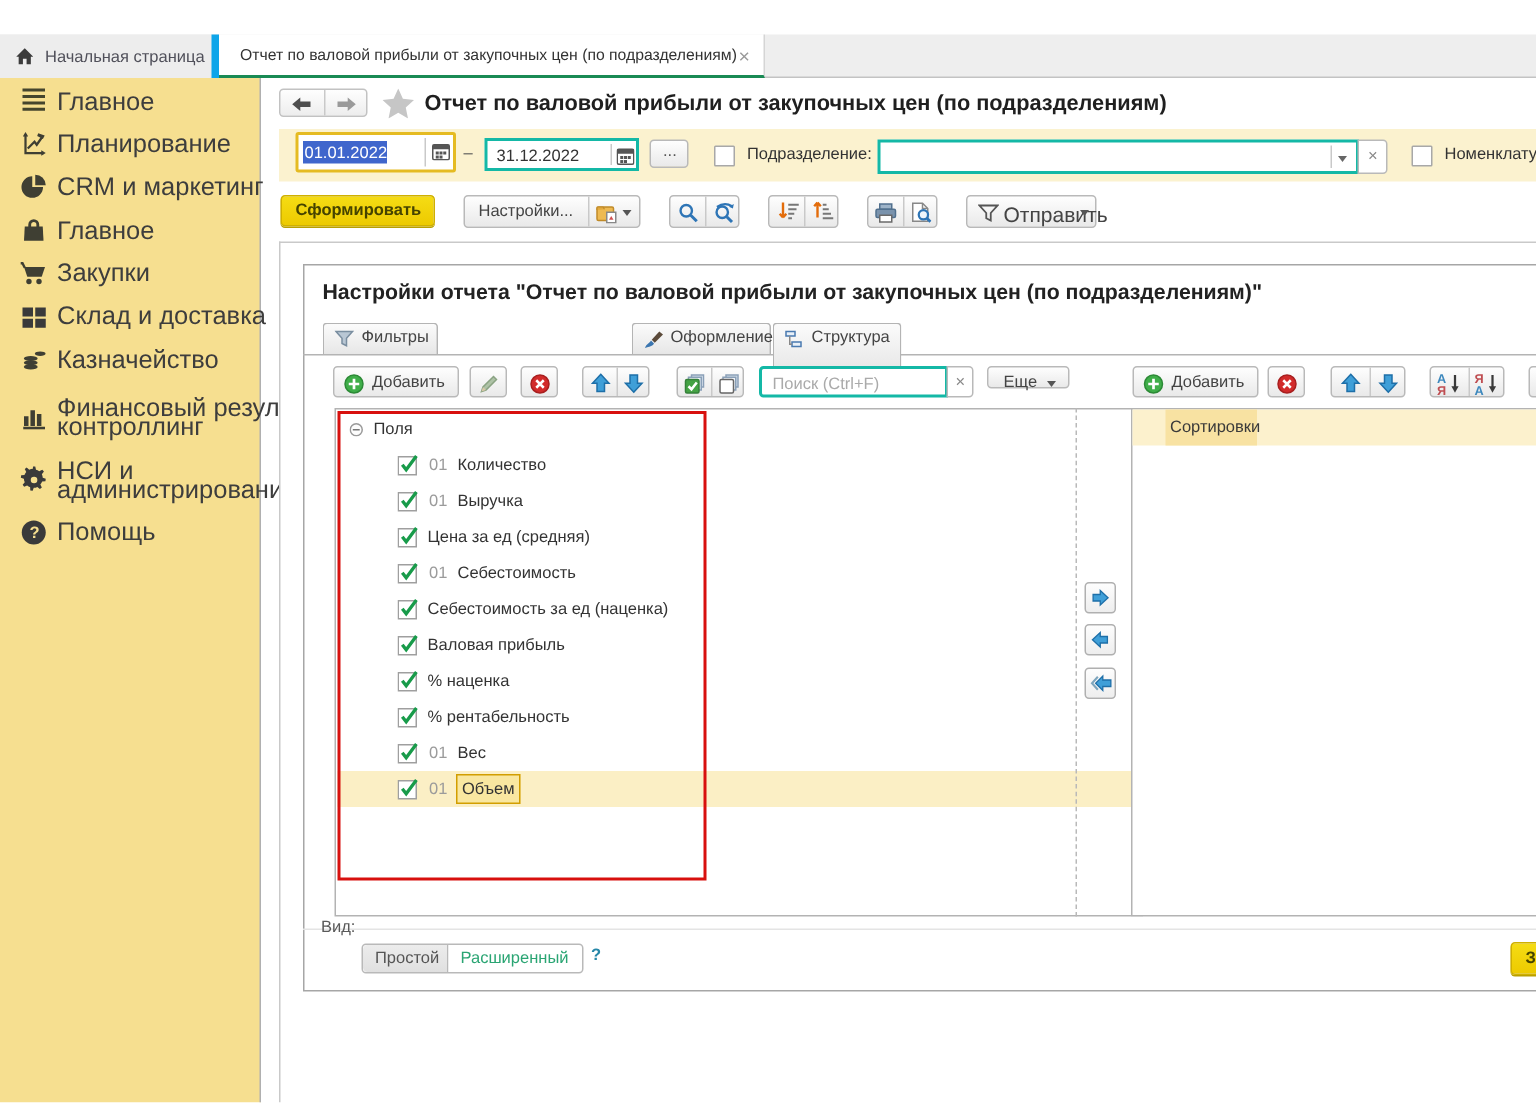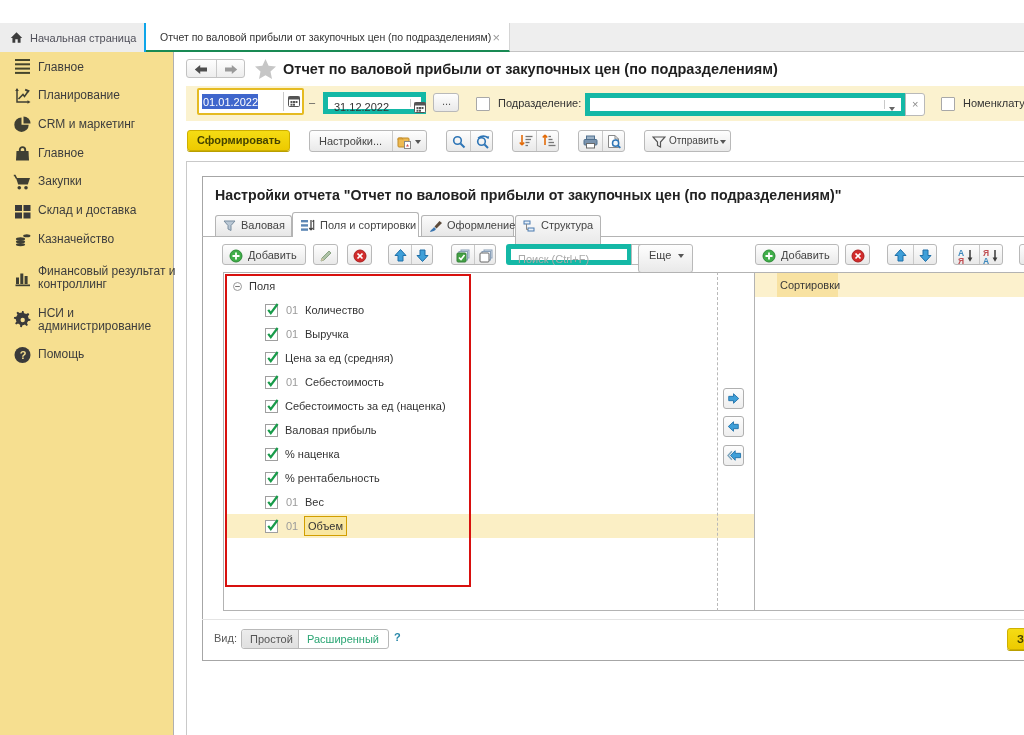--- a/index.html
+++ b/index.html
@@ -5,32 +5,32 @@
 body{font-family:"Liberation Sans",sans-serif;font-size:11px;color:#333}
 #app{position:relative;width:1024px;height:735px;background:#fff}
 .abs{position:absolute}
 .nw{white-space:nowrap}
 .btn{position:absolute;border:1px solid #b9b9b9;border-radius:3px;background:linear-gradient(#fefefe,#e9e9e9)}
 .btn .dv{position:absolute;top:0;bottom:0;width:1px;background:#c9c9c9}
 .caret{width:0;height:0;border-left:3.5px solid transparent;border-right:3.5px solid transparent;border-top:4px solid #555;position:absolute}
 #topbar{position:absolute;left:0;top:0;width:1024px;height:23px;background:#f9e9a2;border-bottom:1px solid #e3d08a}
 #topbar .ttl{position:absolute;left:75px;top:5px;font-size:11px;color:#3a3a3a;white-space:nowrap}
 #tabbar{position:absolute;left:0;top:23px;width:1024px;height:29px;background:#eeeeee;border-bottom:1px solid #c3c3c3}
-#tab-home{position:absolute;left:0;top:0;width:146px;height:29px;border-right:2px solid #0ea5e9;background:#ededed}
+#tab-home{position:absolute;left:0;top:0;width:146px;height:29px;border-right:5px solid #0ea5e9;background:#ededed}
 #tab-home span{position:absolute;left:30px;top:9px;color:#50505a;white-space:nowrap}
 #tab-act{position:absolute;left:146px;top:0;width:364px;height:29px;background:#fff;border-right:1px solid #d5d5d5;border-bottom:2px solid #198a54}
 #tab-act .t{position:absolute;left:14px;top:8px;color:#333;white-space:nowrap;font-size:10.5px}
 #tab-act .x{position:absolute;right:9px;top:7px;color:#9a9a9a;font-size:13px}
 #sidebar{position:absolute;left:0;top:52px;width:174px;height:683px;background:#f6df90;border-right:1px solid #b0b0b0}
-.sbi{position:absolute;left:38px;color:#3d3d3d;font-size:12px;line-height:13px;white-space:nowrap}
+.sbi{position:absolute;left:38px;color:#3d3d3d;font-size:17px;line-height:13px;white-space:nowrap}
 .sbic{position:absolute;left:13px;width:19px;height:20px}
 .navgrp{position:absolute;left:186px;top:59px;width:59px;height:19px;border:1px solid #c2c2c2;border-radius:3px;background:linear-gradient(#fefefe,#ededed)}
 #rpt-title{position:absolute;left:283px;top:61px;font-size:14.5px;font-weight:bold;color:#1f1f1f;white-space:nowrap}
 #daterow{position:absolute;left:186px;top:86px;width:838px;height:35px;background:#fbf2cf}
-.inp{position:absolute;background:#fff;border:5px solid #14b8a6}
+.inp{position:absolute;background:#fff;border:2px solid #14b8a6}
 #d1wrap{position:absolute;left:197px;top:88px;width:107px;height:27px;border:2px solid #e5bb22;border-radius:2px;background:#fff}
 .ybtn{position:absolute;border:1px solid #cfb000;border-radius:3px;background:linear-gradient(#f5dc14,#edca00);box-shadow:0 1px 0 #b99f00}
 #outerbox{position:absolute;left:186px;top:161px;width:839px;height:574px;border-top:1px solid #c9c9c9;border-left:1px solid #c9c9c9;background:#fff}
 #dlg{position:absolute;left:202px;top:176px;width:838px;height:485px;outline:1px solid #a6a6a6;outline-offset:-1px;background:#fff}
 #dlg-title{position:absolute;left:13px;top:10.5px;font-size:14.2px;font-weight:bold;color:#222;white-space:nowrap}
 .dtab{position:absolute;border:1px solid #b4b4b4;border-bottom:none;border-radius:3px 3px 0 0;background:linear-gradient(#fbfbfb,#e7e7e7);color:#444}
 .dtab span{position:absolute;white-space:nowrap}
 #tabline{position:absolute;left:0;right:0;top:60px;height:1px;background:#b4b4b4}
 .pane{position:absolute;border:1px solid #b3b3b3;background:#fff}
 .trow{position:absolute;left:1px;right:1px;height:24px}
@@ -247,45 +247,33 @@
         <path d="M1.5 1.5 H8 L11.5 5 V13.5 H1.5 Z" fill="#fff" stroke="#888"></path>
         <path d="M8 1.5 L8 5 H11.5" fill="none" stroke="#888"></path>
         <circle cx="8.6" cy="9.2" r="3.1" fill="#eaf2fa" fill-opacity="0.7" stroke="#2e75b6" stroke-width="1.5"></circle>
         <line x1="10.8" y1="11.4" x2="13.3" y2="13.9" stroke="#2e75b6" stroke-width="1.9"></line>
       </svg>
 </div>
 <div class="btn" style="left:644px;top:130px;width:87px;height:22px">
  <svg class="abs" style="left:7px;top:5px" width="14" height="12" viewBox="0 0 14 12">
         <path d="M1 1 H13 L8.5 6 V11 L5.5 9.5 V6 Z" fill="none" stroke="#555" stroke-width="1.2"></path>
       </svg>
- <span class="nw" style="position:absolute;left:24px;top:4px;color:#444;font-size:10px">Отправить</span>
+ <span class="nw" style="position:absolute;left:24px;top:4px;color:#444;font-size:14px">Отправить</span>
  <div class="caret" style="right:4px;top:9px"></div>
 </div>
 
 <div id="outerbox"></div>
 <div id="dlg">
  <div id="dlg-title">Настройки отчета "Отчет по валовой прибыли от закупочных цен (по подразделениям)"</div>
  <div id="tabline"></div>
  <div class="dtab" style="left:13px;top:39px;width:77px;height:21px">
   <svg class="abs" style="left:7px;top:4px" width="13" height="12" viewBox="0 0 13 12">
           <path d="M1 1 H12 L8 5.5 V10.5 L5 9 V5.5 Z" fill="#b9c7d4" stroke="#7a8ea0"></path>
         </svg>
-  <span style="left:25px;top:3px">Валовая</span>
- </div>
- <div class="dtab" style="left:90px;top:36px;width:127px;height:25px;background:#fff;z-index:3">
-  <svg class="abs" style="left:7px;top:6px" width="15" height="14" viewBox="0 0 15 14">
-          <g fill="#5d87b5">
-            <rect x="1" y="1" width="7" height="2.4"></rect>
-            <rect x="1" y="5.2" width="7" height="2.4"></rect>
-            <rect x="1" y="9.4" width="7" height="2.4"></rect>
-          </g>
-          <path d="M11 1 V11 M11 11 L9.3 9 M11 11 L12.7 9" stroke="#444" stroke-width="1.3" fill="none"></path>
-          <path d="M13.7 11 V1 M13.7 1 L12.5 2.8" stroke="#444" stroke-width="1.1" fill="none"></path>
-        </svg>
-  <span style="left:27px;top:6px">Поля и сортировки</span>
+  <span style="left:25px;top:3px">Фильтры</span>
  </div>
  <div class="dtab" style="left:219px;top:39px;width:93px;height:21px">
   <svg class="abs" style="left:7px;top:4px" width="14" height="13" viewBox="0 0 14 13">
           <path d="M1 12 C2 9 4 9 5 7 L7 9 C6 11 4 11 1 12 Z" fill="#3b76b0"></path>
           <path d="M5.5 6.5 L10.5 1 L13 3 L7.5 8.5 Z" fill="#5b4a3a"></path>
         </svg>
   <span style="left:25px;top:3px">Оформление</span>
  </div>
  <div class="dtab" style="left:313px;top:39px;width:86px;height:32px">
   <svg class="abs" style="left:7px;top:4px" width="13" height="13" viewBox="0 0 13 13">
@@ -337,21 +325,21 @@
           <rect x="3" y="2.5" width="8.5" height="8.5" fill="#eef3f8" stroke="#8aa0b8"></rect>
           <rect x="1" y="4" width="9" height="9" rx="1" fill="#fff" stroke="#666"></rect>
         </svg>
  </div>
  <div class="inp" style="left:304px;top:68px;width:126px;height:21px;border-radius:3px 0 0 3px">
   <span class="nw" style="position:absolute;left:7px;top:4px;color:#aaa">Поиск (Ctrl+F)</span>
  </div>
  <div class="btn" style="left:429px;top:68px;width:18px;height:21px;border-radius:0 3px 3px 0;background:#fff">
   <span style="position:absolute;left:5px;top:4px;color:#888">×</span>
  </div>
- <div class="btn" style="left:436px;top:68px;width:55px;height:29px">
+ <div class="btn" style="left:456px;top:68px;width:55px;height:15px">
   <span style="position:absolute;left:10px;top:4px;color:#444">Еще</span>
   <div class="caret" style="right:8px;top:9px"></div>
  </div>
 
  <div class="btn" style="left:553px;top:68px;width:84px;height:21px">
   <svg class="abs" style="left:6px;top:4px" width="14" height="14" viewBox="0 0 14 14">
           <circle cx="7" cy="7" r="6" fill="#3fae49" stroke="#2c8a36"></circle>
           <path d="M7 3.5 V10.5 M3.5 7 H10.5" stroke="#fff" stroke-width="1.8"></path>
         </svg>
   <span style="position:absolute;left:25px;top:4px;color:#444">Добавить</span>
@@ -496,21 +484,21 @@
           <path d="M1.5 7.5 L7.5 13 V10 H13 V5 H7.5 V2 Z" fill="#3f9fd8" stroke="#1e6fa8"></path>
         </svg>
  </div>
  <div class="midbtn" style="top:269px">
   <svg class="abs" style="left:2px;top:3px" width="17" height="13" viewBox="0 0 19 15">
           <path d="M8.7 2.5 L13.2 7.5 L8.7 12.5" stroke="#7da5bd" stroke-width="1.6" fill="none" transform="rotate(180 7.6 7.5)"></path>
           <path d="M4.8 7.5 L10.3 13 V10 H16.5 V5 H10.3 V2 Z" fill="#3f9fd8" stroke="#1e6fa8"></path>
         </svg>
  </div>
 
- <div style="position:absolute;left:12px;top:456px;color:#5a5a5a">Вид:</div>
+ <div style="position:absolute;left:12px;top:436px;color:#5a5a5a">Вид:</div>
  <div style="position:absolute;left:39px;top:452.5px;height:20px;border:1px solid #b9b9b9;border-radius:3px;background:#fff;width:148px">
   <div style="position:absolute;left:0;top:0;bottom:0;width:57px;background:linear-gradient(#ececec,#e0e0e0);border-right:1px solid #b9b9b9;border-radius:3px 0 0 3px"></div>
   <span style="position:absolute;left:8px;top:3px;color:#555">Простой</span>
   <span style="position:absolute;left:65px;top:3px;color:#2aa573">Расширенный</span>
  </div>
  <div style="position:absolute;left:192px;top:455px;color:#2787a8;font-weight:bold">?</div>
  <div class="ybtn" style="left:805px;top:452px;width:40px;height:22px">
         <span style="position:absolute;left:9px;top:4px;color:#454300;font-weight:bold">З</span>
       </div>
 </div>

